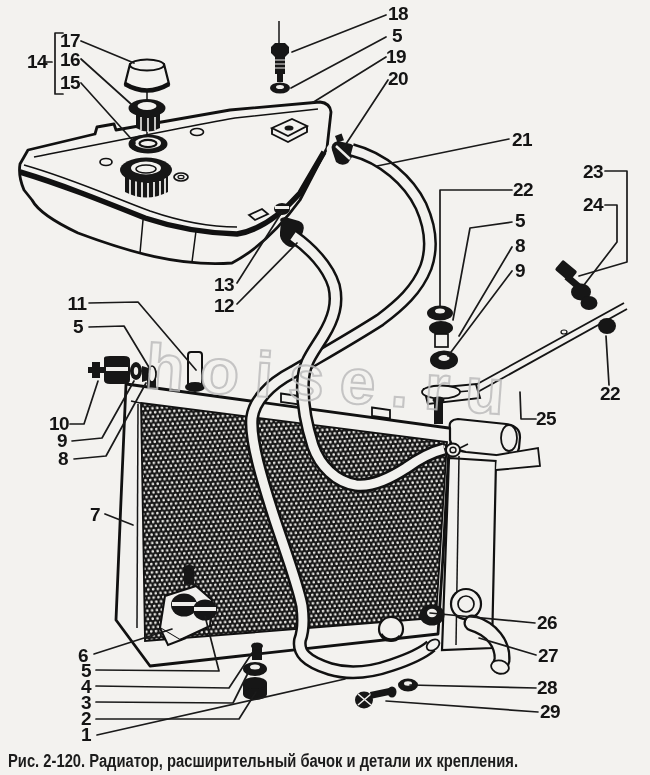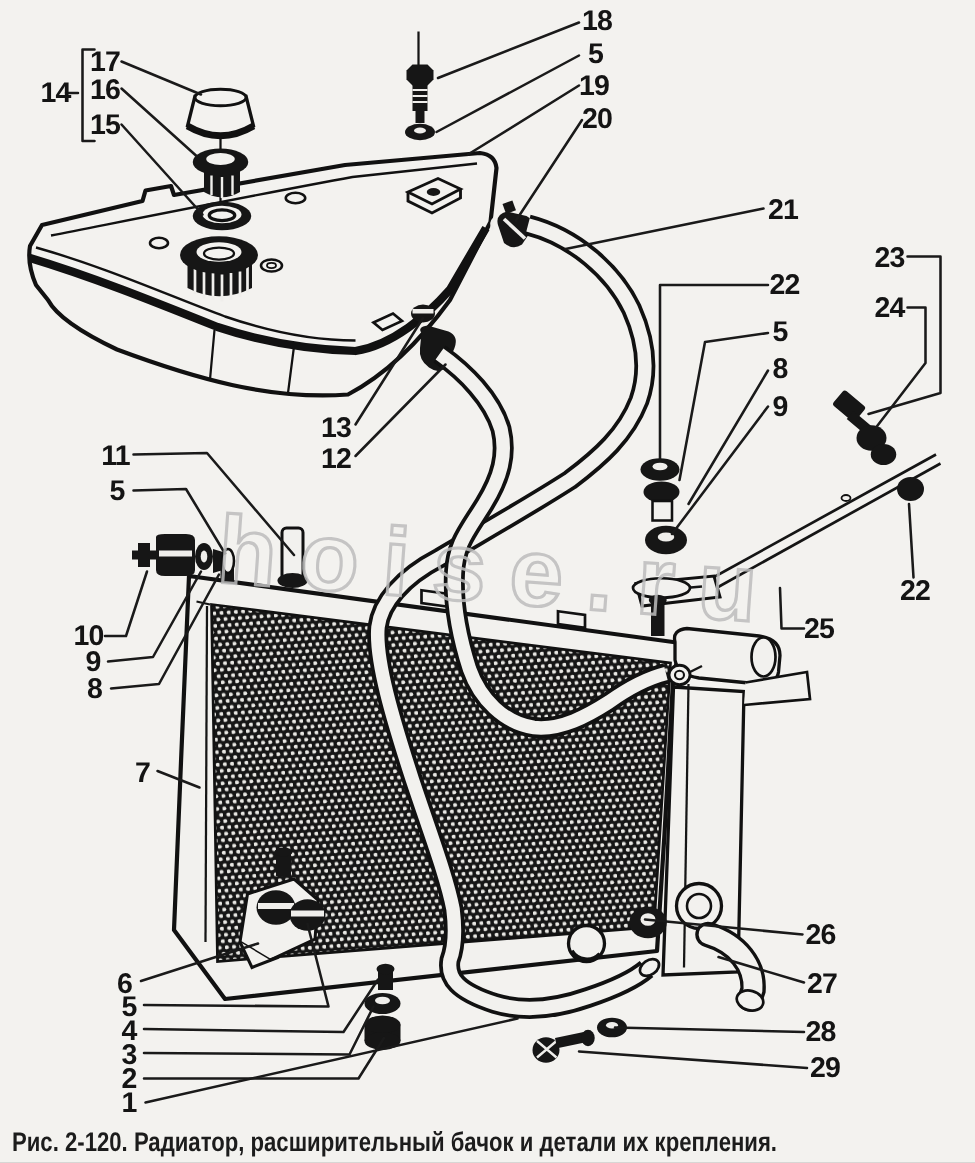--- a/index.html
+++ b/index.html
@@ -1,16 +1,16 @@
 <!DOCTYPE html>
 <html><head>
 <meta charset="utf-8">
 <style>
 html,body{margin:0;padding:0;background:#f3f2ef;}
-#page{width:650px;height:775px;position:relative;overflow:hidden;background:#737373;}
+#page{width:650px;height:775px;position:relative;overflow:hidden;background:#1d4ed8;}
 text{font-family:"Liberation Sans",sans-serif;}
 .num{font-weight:bold;font-size:19px;fill:#141414;text-anchor:middle;letter-spacing:-0.5px;}
 .ld{stroke:#1a1a1a;stroke-width:1.7;fill:none;stroke-linejoin:round;stroke-linecap:round;}
 .ln{stroke:#151515;fill:none;}
 </style>
 </head>
 <body>
 <div id="page">
 <svg width="650" height="775" viewBox="0 0 650 775">
 <defs>

